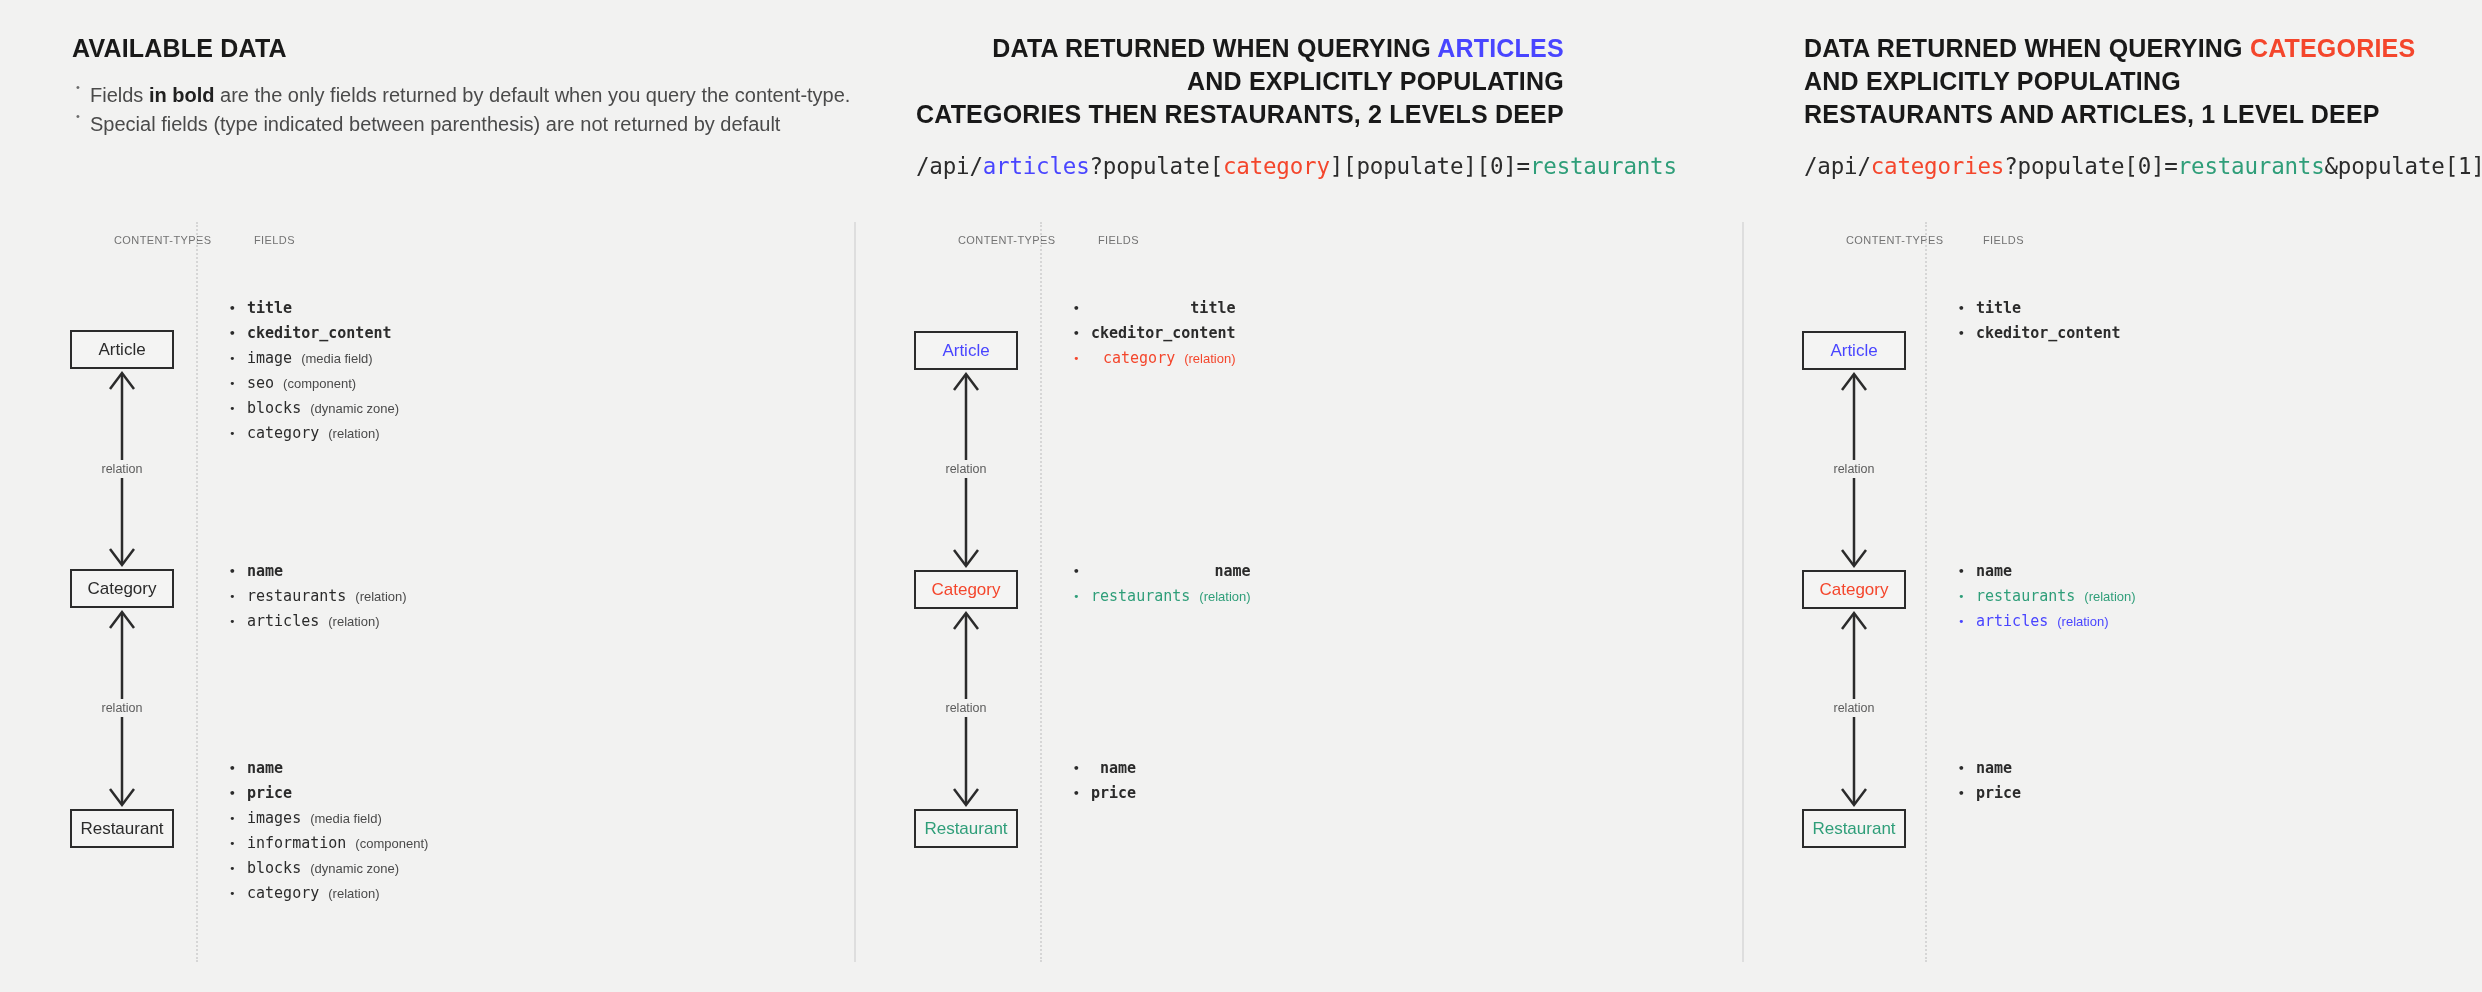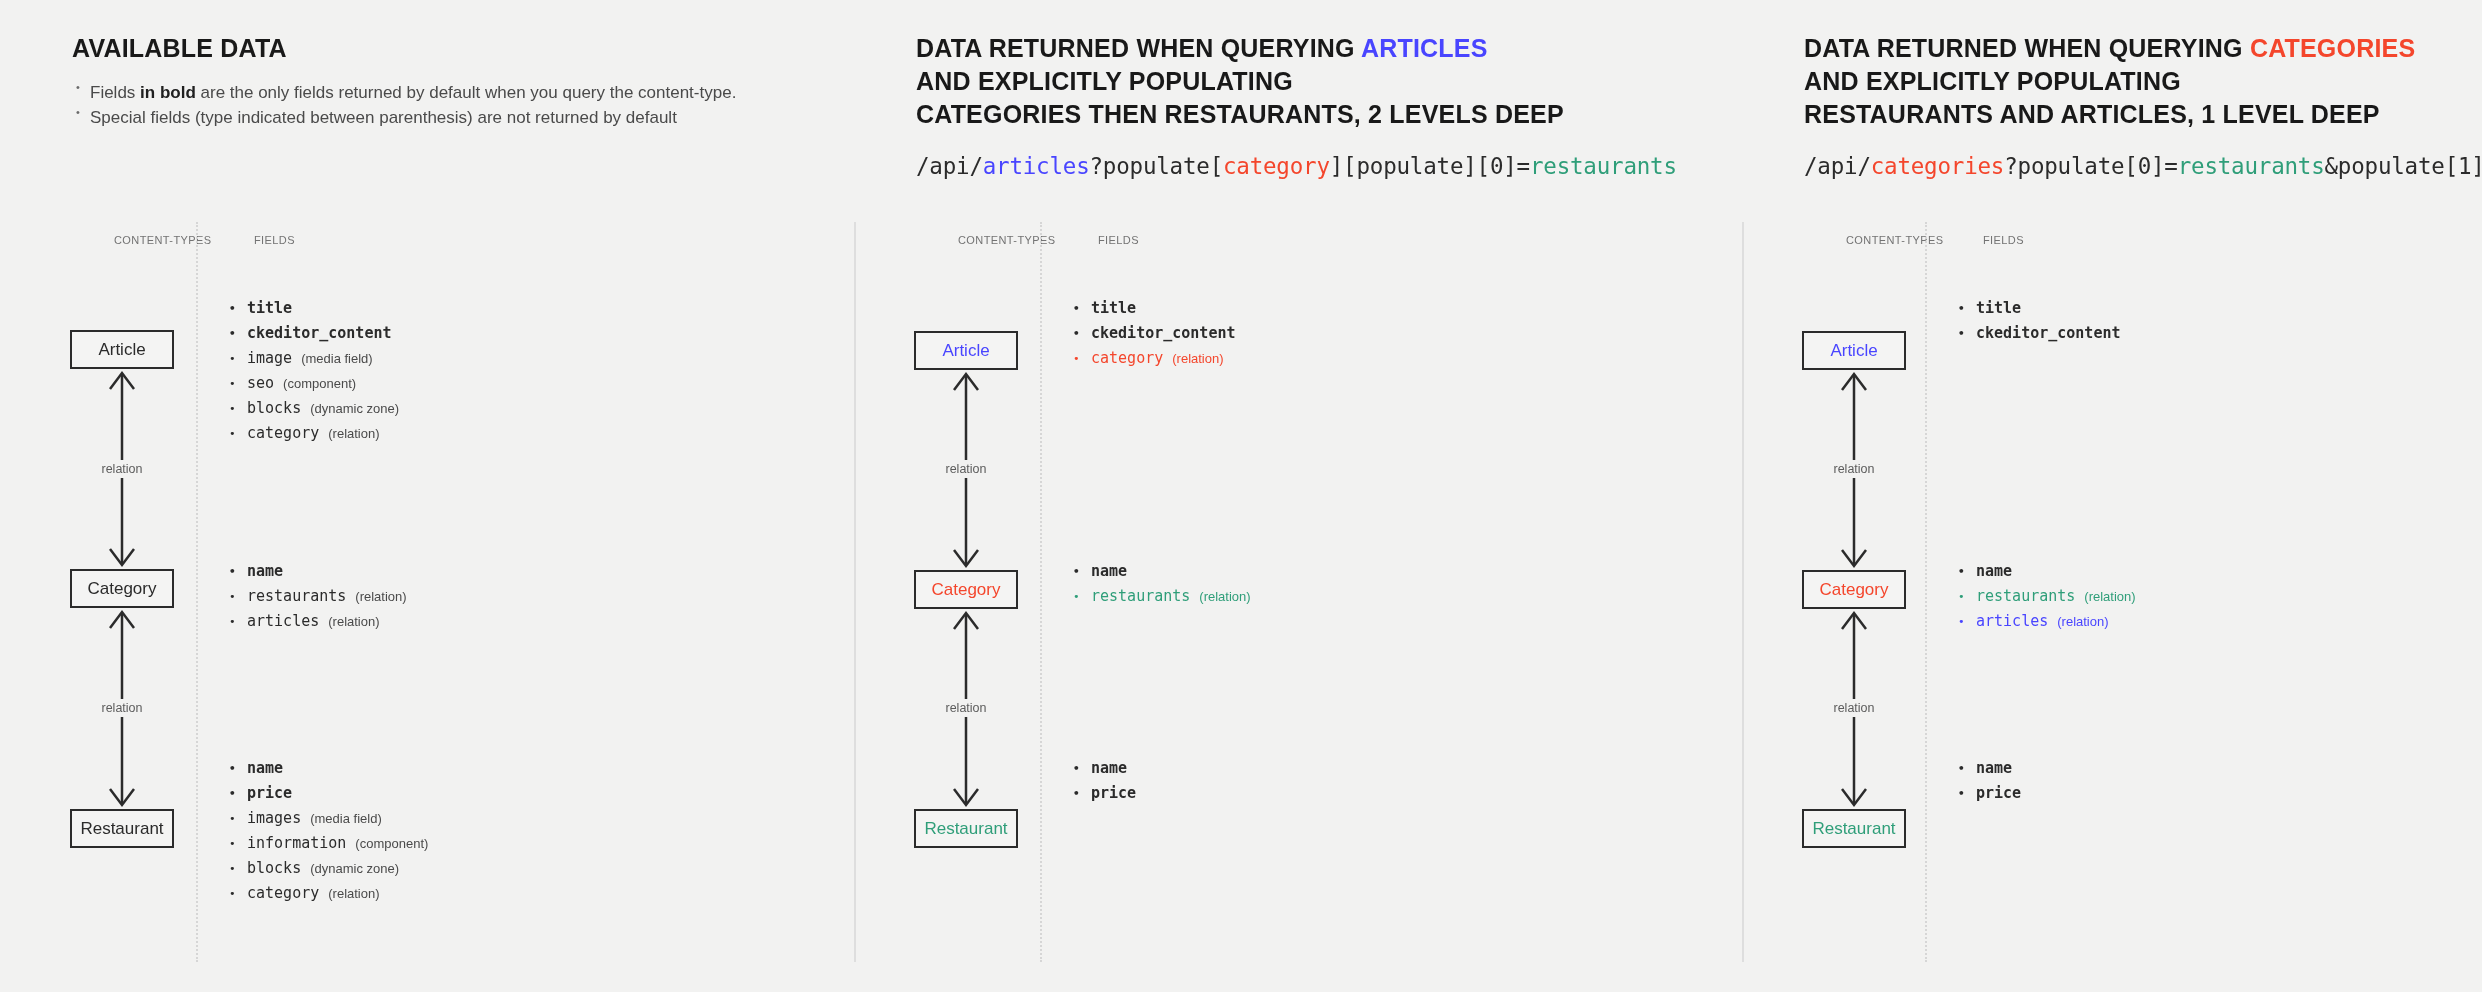--- a/index.html
+++ b/index.html
@@ -21,21 +21,21 @@
     height: 992px;
   }
 
   
   .panel {
     position: absolute;
     top: 0;
     height: 992px;
   }
   #panel-0 { left: 12px;    width: 714px; }
-  #panel-1 { left: 856px;  width: 1024px; }
+  #panel-1 { left: 856px;  width: 1024px; text-align: right; }
   #panel-2 { left: 1744px; width: 738px; }
 
   
   .panel-sep {
     position: absolute;
     top: 222px;
     width: 2px;
     height: 740px;
     background: #dedede;
   }
@@ -59,21 +59,21 @@
   }
   .title .hl-articles   { color: #4945ff; }
   .title .hl-categories { color: #f4462c; }
 
   .title-lines .title { margin-bottom: 8px; }
 
   .bullets {
     margin: 20px 0 0 0;
     padding: 0;
     list-style: none;
-    font-size: 17px;
+    font-size: 20px;
     color: #4a4a4a;
     line-height: 1.45;
   }
   .bullets li {
     position: relative;
     padding-left: 18px;
     white-space: nowrap;
   }
   .bullets li::before {
     content: "\2022";

